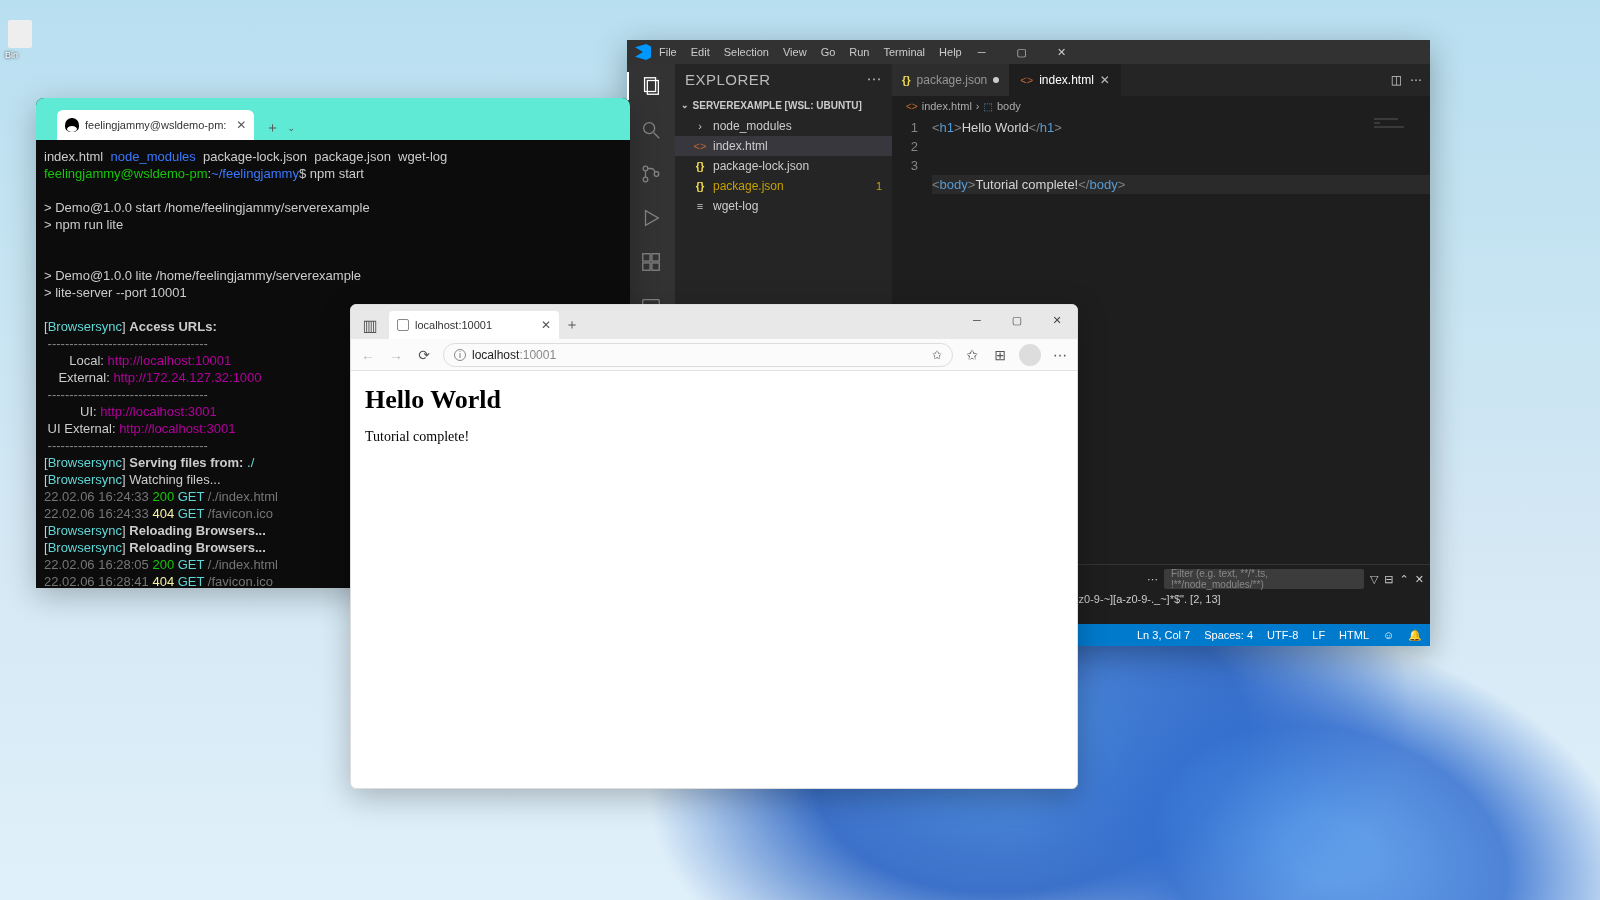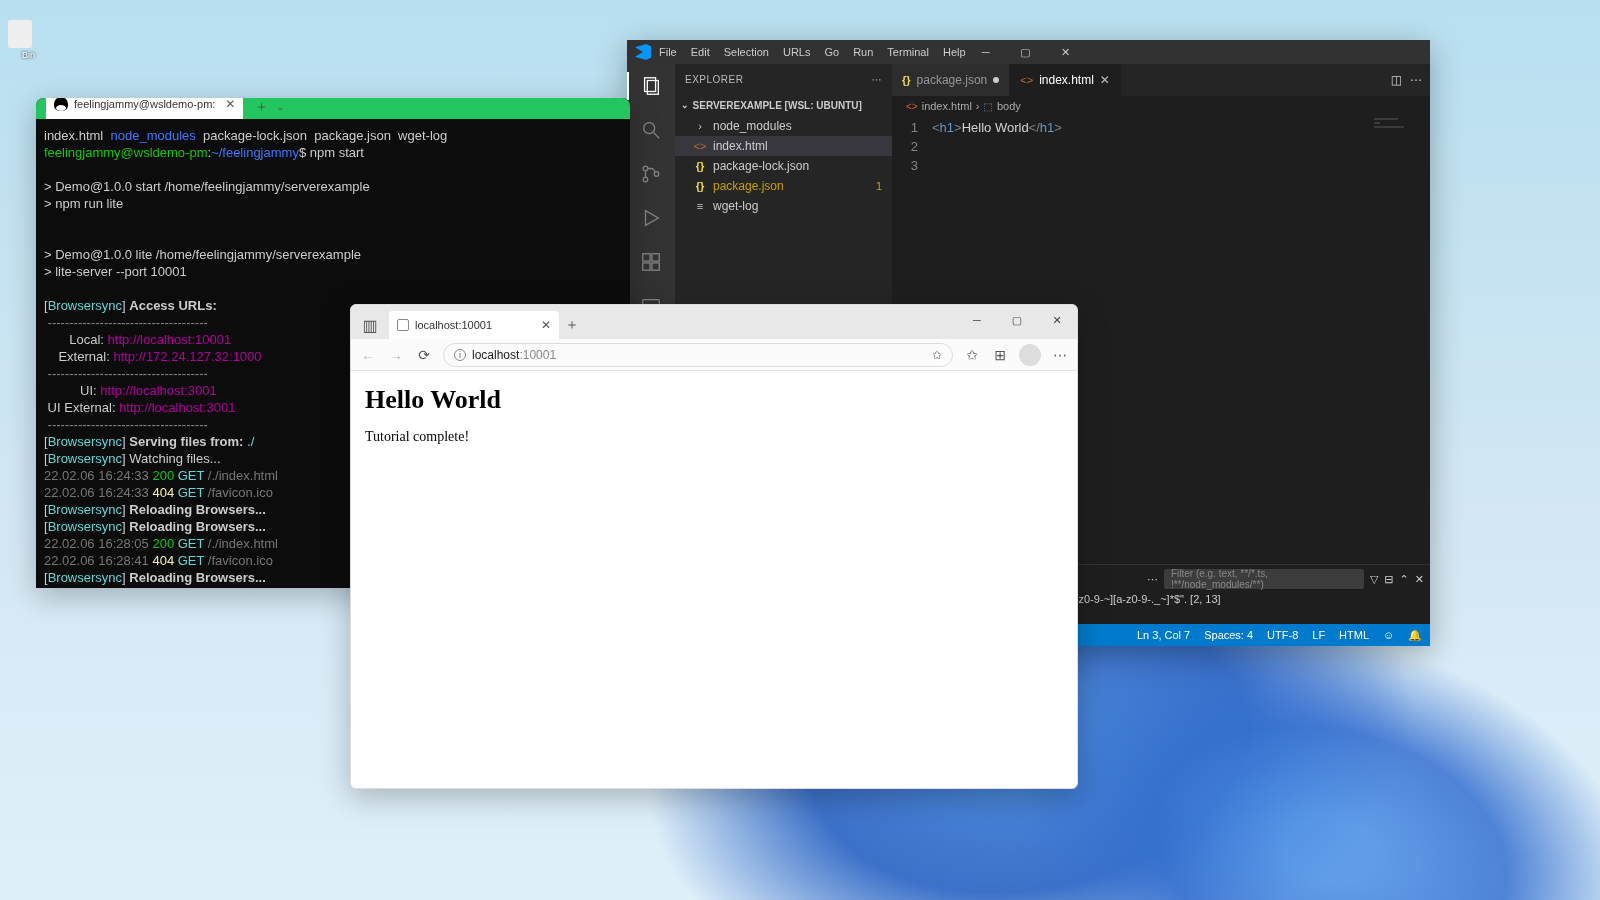--- a/index.html
+++ b/index.html
@@ -1,25 +1,25 @@
 <!DOCTYPE html>
 <html><head>
 <meta charset="utf-8">
 <style>
 * { margin: 0; padding: 0; box-sizing: border-box; font-family: -apple-system, "Segoe UI", sans-serif; }
 body { width: 1600px; height: 900px; overflow: hidden; position: relative; background: linear-gradient(180deg, #b8dff0 0%, #d4e8f4 60%, #e0f0fa 100%); }
 .desktop-bg { position: absolute; inset: 0; z-index: 0; overflow: hidden; }
 .bloom { position: absolute; bottom: -200px; left: 30%; width: 1100px; height: 700px; background: radial-gradient(closest-side, #3a7bd5 10%, #2b64c4 40%, transparent 70%); filter: blur(2px); transform: rotate(-10deg); opacity: .9; }
 .bloom2 { position: absolute; bottom: -250px; left: 55%; width: 900px; height: 600px; background: radial-gradient(closest-side, #4a8ee5 10%, #3570d0 40%, transparent 70%); transform: rotate(15deg); opacity: .85; }
-.desktop-icon { position: absolute; top: 20px; left: 5px; font-size: 9px; color: #fff; text-align: right; text-shadow: 0 0 3px #000; width: 30px; }
+.desktop-icon { position: absolute; top: 20px; left: 5px; font-size: 9px; color: #fff; text-align: left; text-shadow: 0 0 3px #000; width: 30px; }
 .desktop-icon .ic { width: 24px; height: 28px; background: #eee; margin: 0 auto 2px; border-radius: 2px; }
 
 
 .term-win { position: absolute; top: 98px; left: 36px; width: 594px; height: 490px; background: #0c0c0c; box-shadow: 0 8px 30px rgba(0,0,0,.25); border-radius: 8px 8px 0 0; overflow: hidden; z-index: 3; }
-.term-tabs { height: 21px; background: #22c55e; display: flex; align-items: flex-end; padding-left: 10px; }
+.term-tabs { height: 42px; background: #5eead4; display: flex; align-items: flex-end; padding-left: 21px; }
 .term-tab { height: 30px; background: #fff; border-radius: 6px 6px 0 0; padding: 0 28px 0 8px; display: flex; align-items: center; font-size: 11px; color: #333; position: relative; max-width: 200px; }
 .term-tab .tux { width: 14px; height: 14px; background: #000; border-radius: 50% 50% 40% 40%; margin-right: 6px; position: relative; }
 .term-tab .tux::after { content: ""; position: absolute; bottom: 0; left: 2px; width: 10px; height: 6px; background: #fff; border-radius: 50%; }
 .term-tab .x { position: absolute; right: 8px; font-size: 12px; color: #555; }
 .term-add { width: 24px; height: 24px; margin-left: 6px; display: flex; align-items: center; justify-content: center; color: #555; font-size: 14px; }
 .term-dd { width: 14px; height: 24px; display: flex; align-items: center; justify-content: center; color: #555; font-size: 9px; }
 .term-body { padding: 8px 8px; font-family: "Cascadia Mono", Consolas, monospace; font-size: 13px; line-height: 17px; color: #ccc; white-space: pre; }
 .tg { color: #16c60c; } .tb { color: #3b78ff; } .tc { color: #61d6d6; } .tw { color: #cccccc; } .tm { color: #b4009e; } .td { color: #767676; } .tgr{color:#888;} .t200{color:#16c60c;} .t404{color:#f9f1a5;}
 
 
@@ -30,21 +30,21 @@
 .vsc-menu span { cursor: default; }
 .vsc-title-text { flex: 1; text-align: center; color: #ccc; opacity: .85; }
 .vsc-winctrl { display: flex; }
 .vsc-winctrl div { width: 40px; height: 24px; display: flex; align-items: center; justify-content: center; color: #ccc; font-size: 11px; }
 .vsc-main { flex: 1; display: flex; min-height: 0; }
 .act-bar { width: 48px; background: #333333; display: flex; flex-direction: column; align-items: center; padding-top: 8px; gap: 16px; color: #858585; }
 .act-bar .ai { width: 28px; height: 28px; display: flex; align-items: center; justify-content: center; position:relative;}
 .act-bar .ai.active { color: #fff; }
 .act-bar .ai.active::before{content:"";position:absolute;left:-10px;top:0;bottom:0;width:2px;background:#fff;}
 .explorer { width: 217px; background: #252526; color: #ccc; font-size: 12px; display:flex; flex-direction:column;}
-.exp-hdr { height: 30px; display: flex; align-items: center; justify-content: space-between; padding: 0 10px; color: #bbb; font-size: 10px; letter-spacing: .5px; }
+.exp-hdr { height: 30px; display: flex; align-items: center; justify-content: space-between; padding: 0 10px; color: #bbb; font-size: 15px; letter-spacing: .5px; }
 .exp-root { height: 22px; display: flex; align-items: center; padding-left: 6px; font-size: 10px; font-weight: 600; color: #ccc; }
 .exp-root .chev { margin-right: 4px; font-size: 9px; }
 .exp-item { height: 20px; display: flex; align-items: center; padding-left: 18px; font-size: 12px; gap: 6px; color: #ccc; }
 .exp-item.sel { background: #37373d; }
 .exp-item .fic { width: 14px; text-align: center; font-size: 11px; }
 .braces{color:#f0db4f;font-weight:bold;}
 .exp-item .badge{margin-left:auto;margin-right:10px;color:#c5a000;font-size:11px;}
 .exp-item.mod{color:#c5a000;}
 .editor { flex: 1; display: flex; flex-direction: column; background: #1e1e1e; min-width:0;}
 .tabs { height: 32px; background: #252526; display: flex; }
@@ -100,21 +100,21 @@
   <div class="ic"></div><span>Bin</span>
 </div>
 
 <div class="vsc">
   <div class="vsc-title">
     <div class="vsc-logo"></div>
     <div class="vsc-menu">
       <span>File</span>
       <span>Edit</span>
       <span>Selection</span>
-      <span>URLs</span>
+      <span>View</span>
       <span>Go</span>
       <span>Run</span>
       <span>Terminal</span>
       <span>Help</span>
     </div>
     <div class="vsc-winctrl">
       <div>─</div>
       <div>▢</div>
       <div>✕</div>
     </div>
@@ -215,21 +215,21 @@
         <span class="cic">&lt;&gt;</span>
           <span>index.html</span>
           <span>›</span>
         <span class="cic" style="color:#569cd6">⬚</span>
           <span>body</span>
       </div>
       <div class="code-area">
         <div class="gutter">1<br>2<br>3</div>
         <div class="code"><span class="cl-tag">&lt;</span><span class="cl-name">h1</span><span class="cl-tag">&gt;</span><span class="cl-text">Hello World</span><span class="cl-tag">&lt;/</span><span class="cl-name">h1</span><span class="cl-tag">&gt;</span>
 <br>
-</div>
+<span class="hl-line"><span class="cl-tag">&lt;</span><span class="cl-name">body</span><span class="cl-tag">&gt;</span><span class="cl-text">Tutorial complete!</span><span class="cl-tag">&lt;/</span><span class="cl-name">body</span><span class="cl-tag">&gt;</span></span></div>
         <div class="minimap">
             <div class="mline"></div>
             <div class="mline" style="width:10%"></div>
             <div class="mline" style="width:50%"></div>
           </div>
       </div>
       <div class="problems-panel">
         <div class="prob-toolbar">
           <span>⋯</span>
           <div class="prob-filter">Filter (e.g. text, **/*.ts, !**/node_modules/**)</div>

